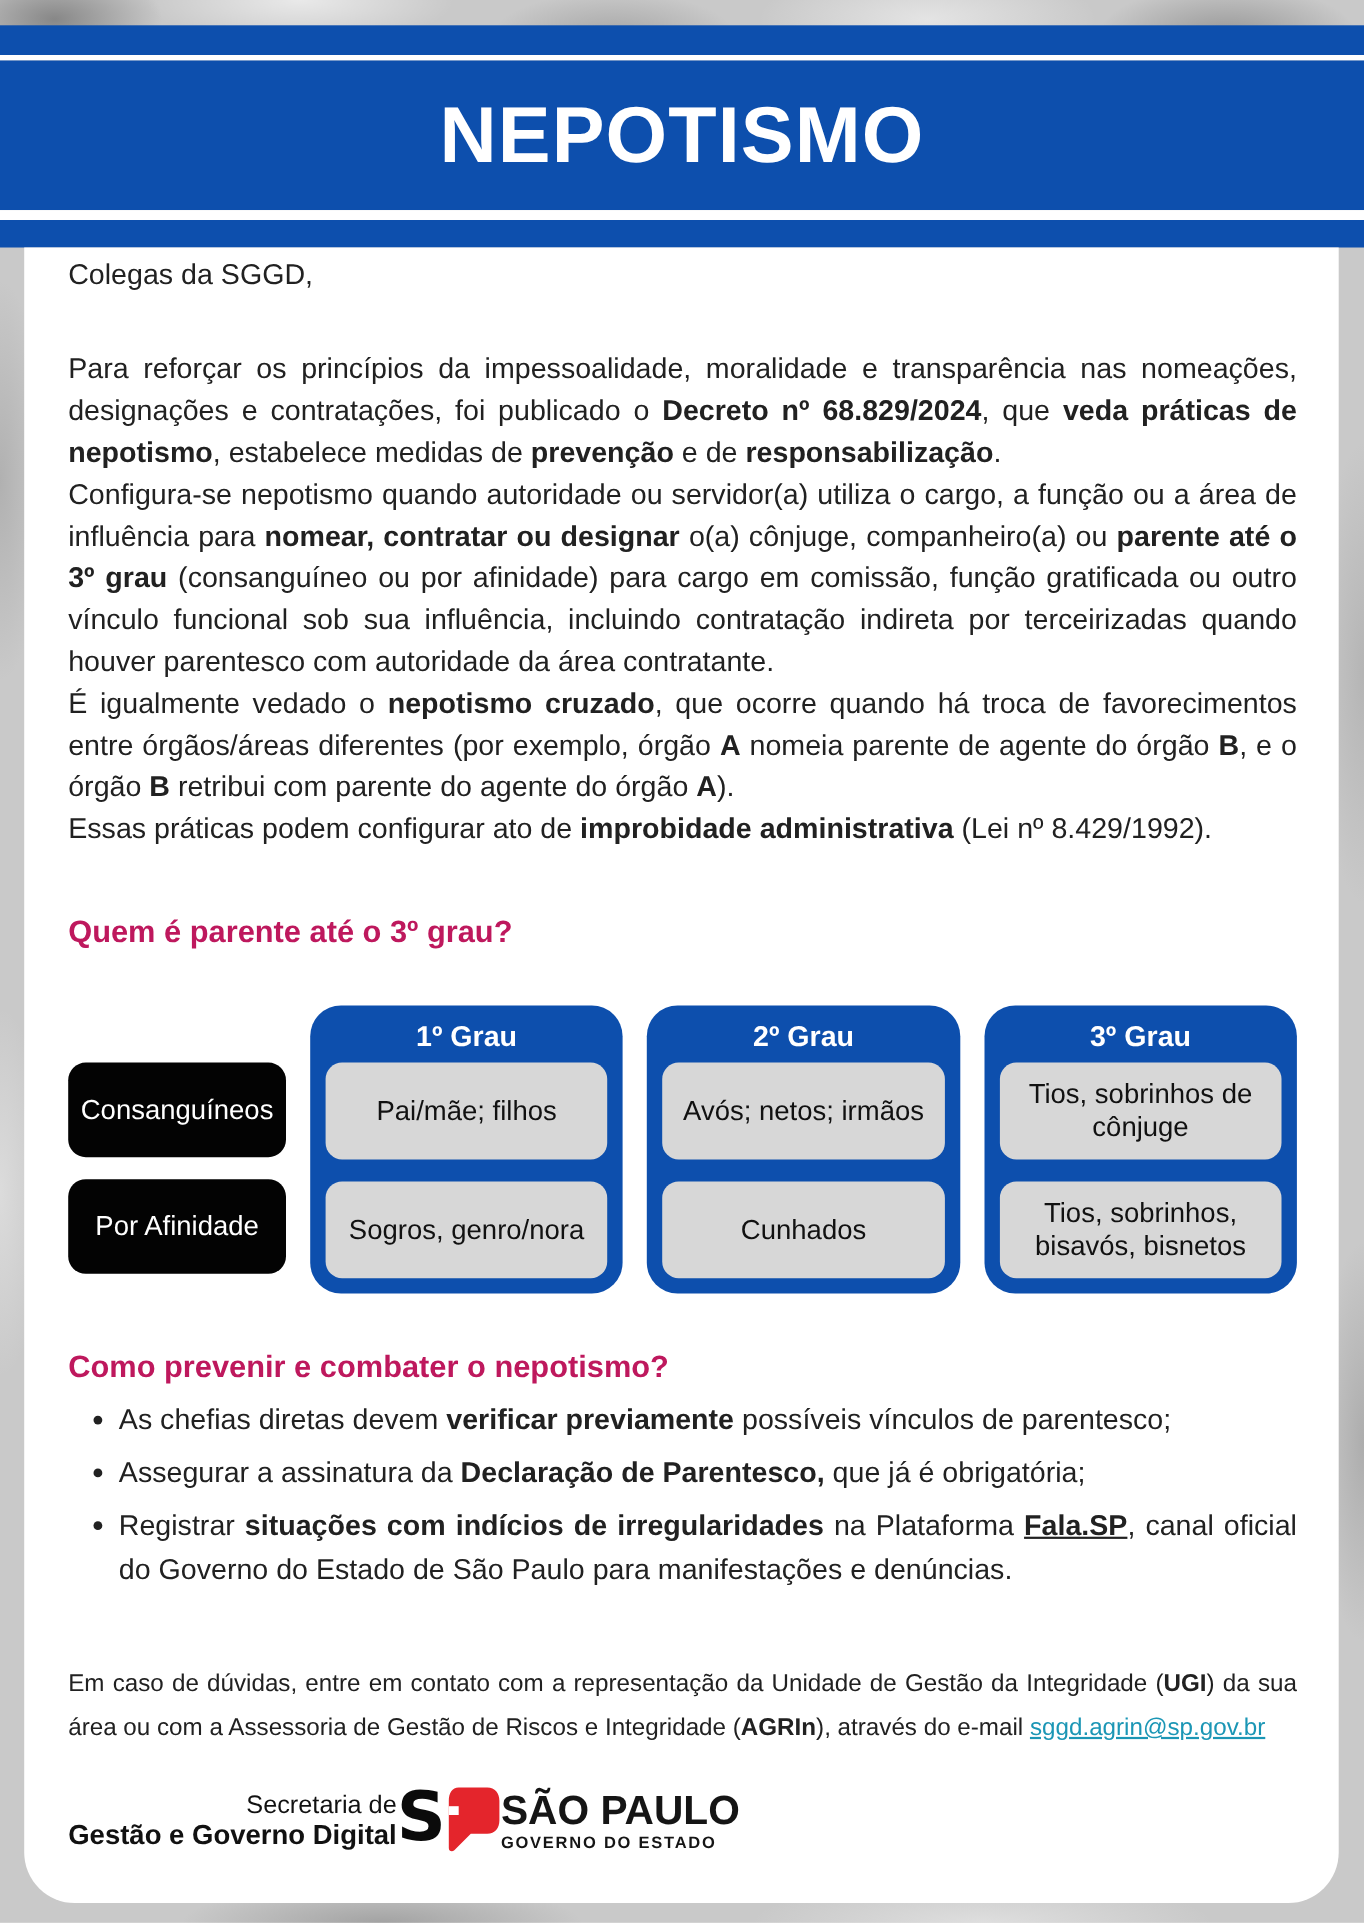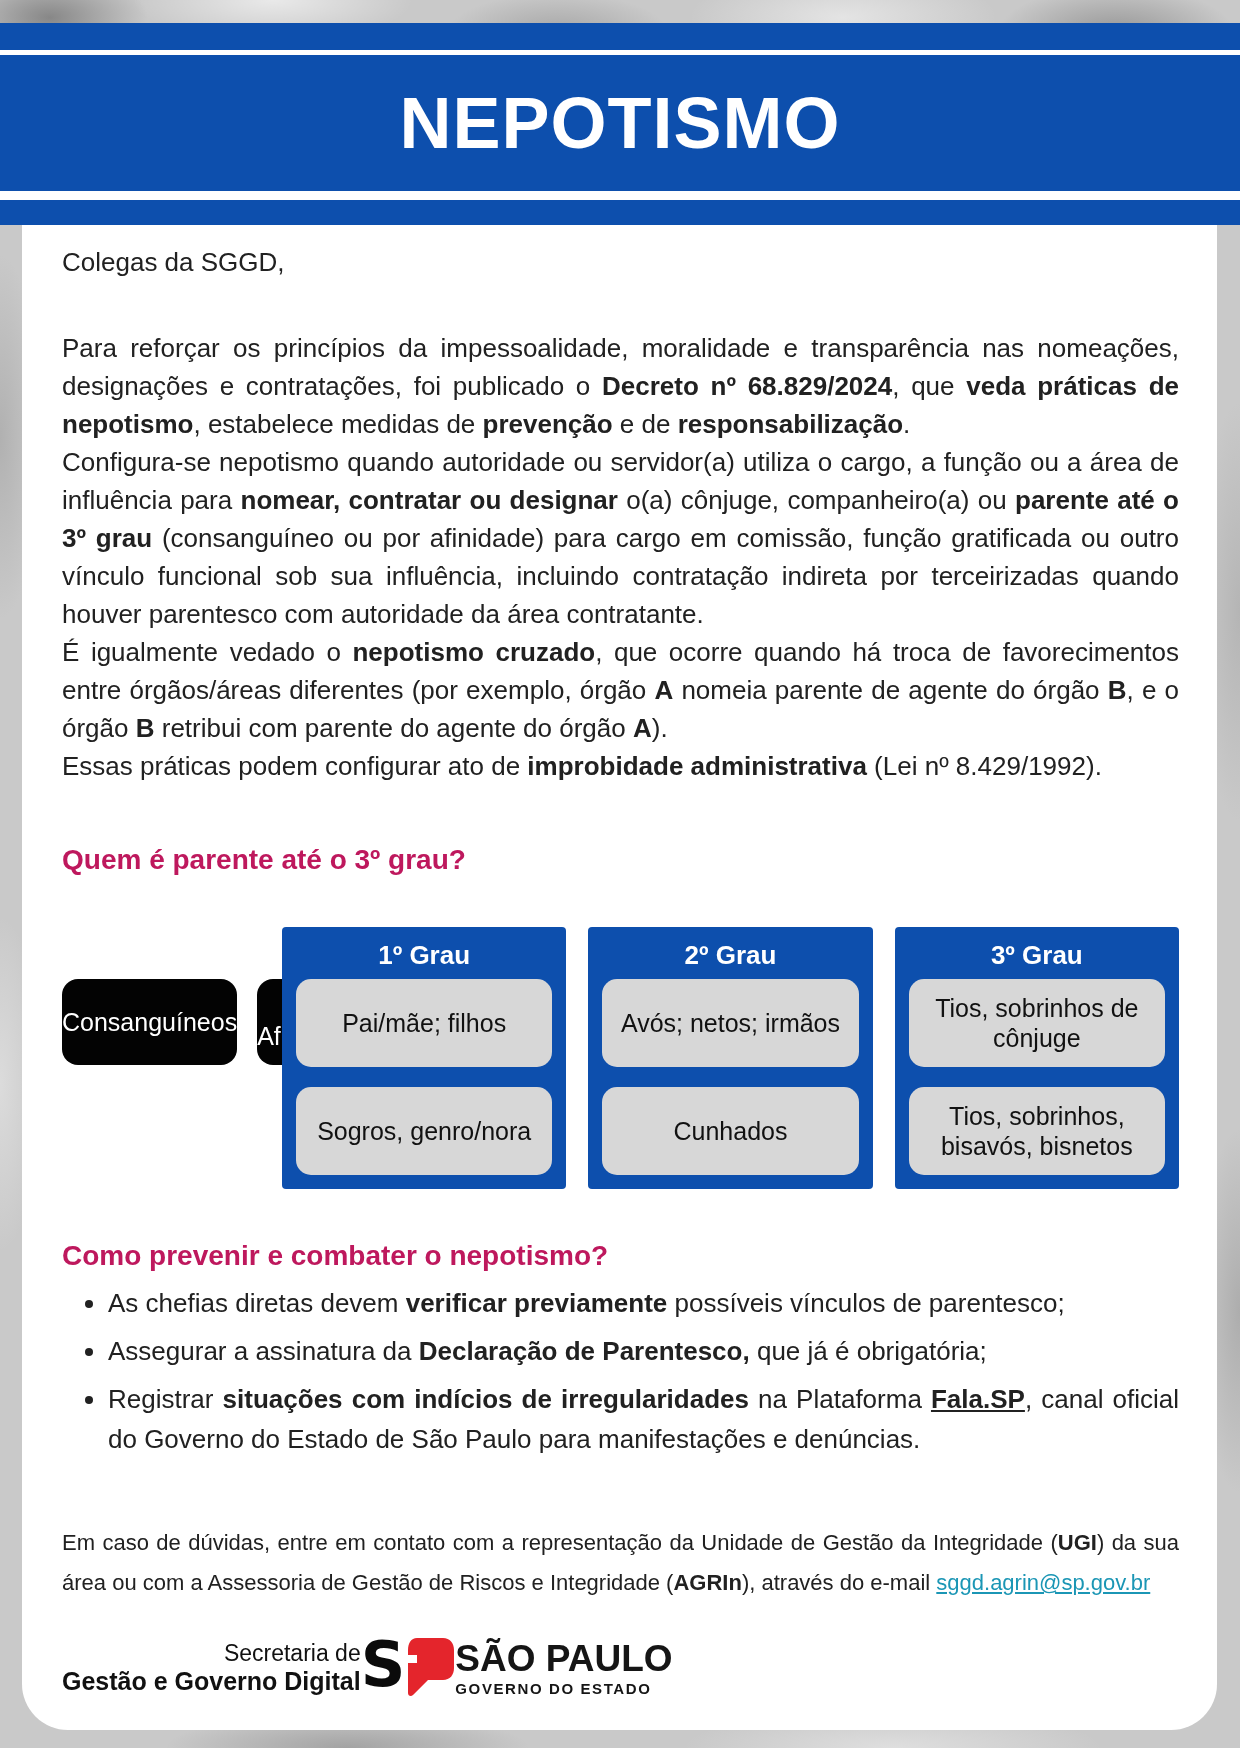--- a/index.html
+++ b/index.html
@@ -26,39 +26,39 @@
   .band-main{height:136px;background:#0d4fad;display:flex;align-items:center;justify-content:center;}
   .hdr-gap-b{height:9px;background:#ffffff;}
   .band-thin-bot{height:25px;background:#0d4fad;}
   .page-title{
     color:#ffffff;font-size:72px;font-weight:800;letter-spacing:1px;line-height:1;
     font-stretch:condensed;
   }
   .card{
     position:absolute;top:225px;left:22px;width:1195px;height:1505px;
     background:#ffffff;border-radius:0 0 46px 46px;
-    padding:18px 38px 0 40px;box-sizing:border-box;
+    padding:5px 38px 0 40px;box-sizing:border-box;
   }
   .greeting{font-size:26px;line-height:38px;color:#212121;}
   .body-text{margin-top:48px;}
   .para{font-size:26px;line-height:38px;color:#212121;text-align:justify;margin:0;}
   .b{font-weight:700;}
   .u{text-decoration:underline;}
   .sec-heading{
     color:#be185d;font-weight:700;font-size:28px;line-height:34px;margin:0;
   }
   .sec-heading.q{margin-top:58px;}
   .sec-heading.p{margin-top:50px;}
   .kinship{display:flex;gap:22px;margin-top:50px;}
-  .rowlabels{width:198px;flex:0 0 auto;display:flex;flex-direction:row;gap:20px;margin-top:52px;}
+  .rowlabels{width:198px;flex:0 0 auto;display:flex;flex-direction:column;gap:20px;margin-top:52px;}
   .rowlabel{
     background:#030303;color:#ffffff;height:86px;border-radius:16px;
     display:flex;align-items:center;justify-content:center;font-size:25px;text-align:center;
   }
-  .kcol{flex:1 1 0;background:#0d4fad;border-radius:4px;padding:8px 14px 14px;box-sizing:border-box;}
+  .kcol{flex:1 1 0;background:#0d4fad;border-radius:28px;padding:8px 14px 14px;box-sizing:border-box;}
   .kcol-header{color:#ffffff;font-weight:700;font-size:26px;text-align:center;height:44px;line-height:40px;}
   .kcell{
     background:#d7d7d7;border-radius:15px;height:88px;margin-top:0;
     display:flex;align-items:center;justify-content:center;text-align:center;
     font-size:25px;color:#111111;line-height:30px;padding:0 14px;box-sizing:border-box;
   }
   .kcell + .kcell{margin-top:20px;}
   .bullets{margin:10px 0 0;padding-left:46px;}
   .bullets li{
     font-size:26px;line-height:40px;color:#212121;text-align:justify;margin:0 0 8px;

